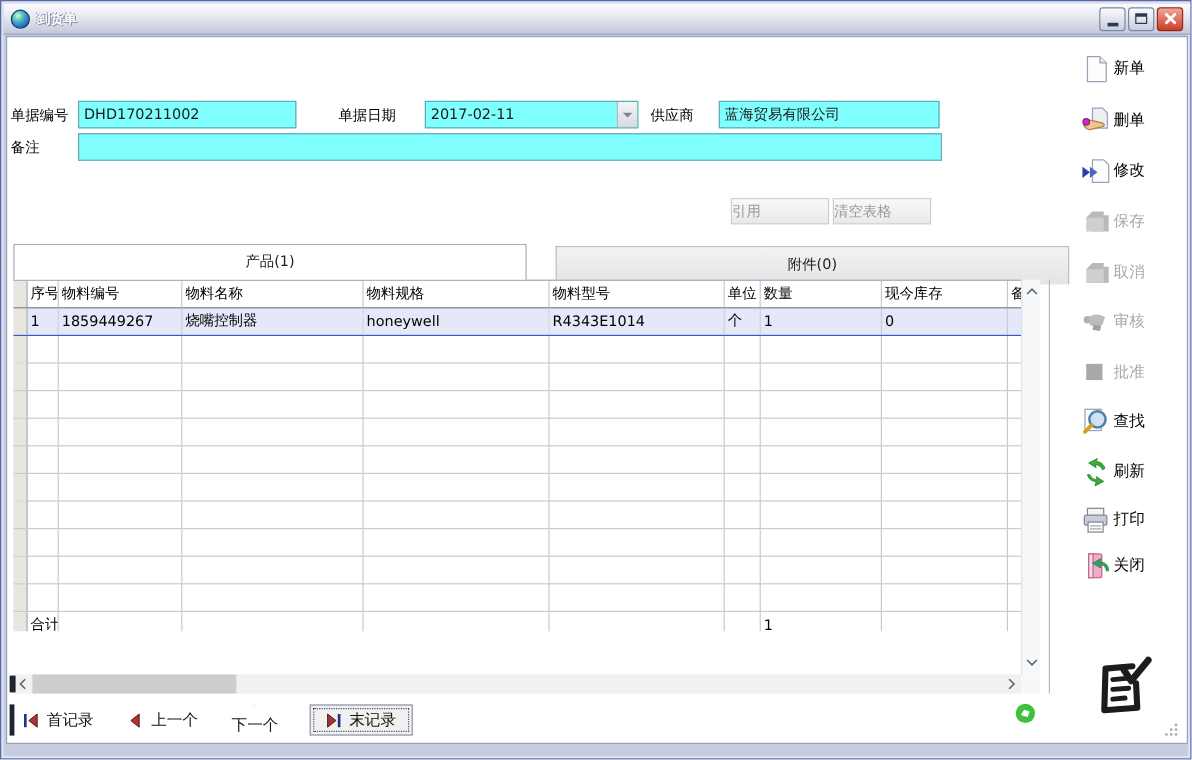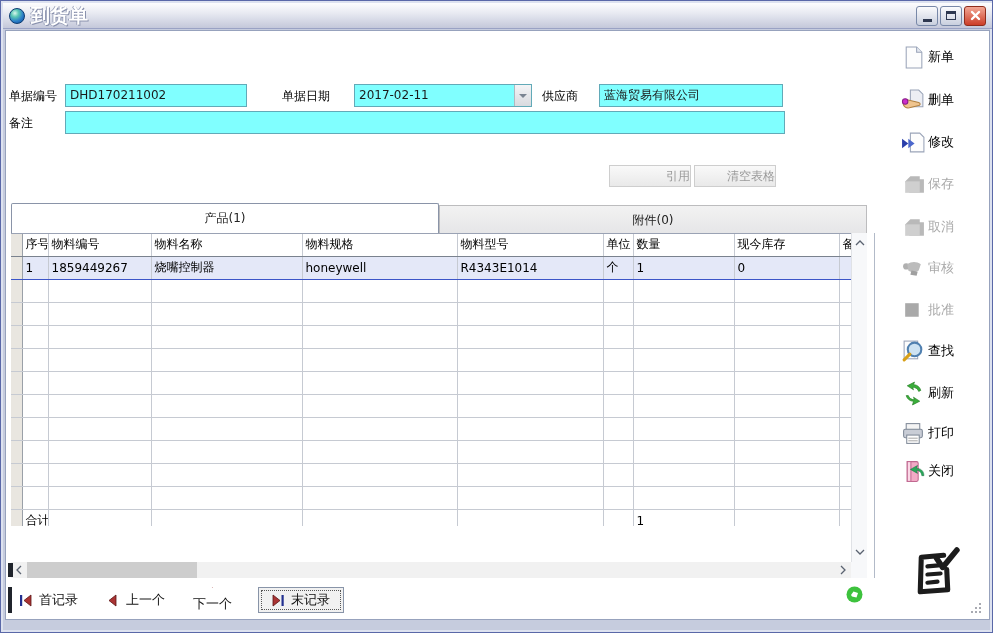--- a/index.html
+++ b/index.html
@@ -9,21 +9,21 @@
   .window{position:relative;width:993px;height:633px;background:#c6ccde;
     border:1px solid #5a68a8;box-shadow:inset 0 0 0 2px #dde2f0;overflow:hidden;}
 
   
   .titlebar{position:absolute;left:2px;top:2px;width:989px;height:26px;
     background:linear-gradient(#fdfdfe 0%,#e8eaf2 40%,#c4c8da 100%);
     border-bottom:1px solid #9aa2c4;display:flex;align-items:center;padding:0 6px;}
   .app-icon{width:16px;height:16px;border-radius:50%;flex:0 0 16px;margin-right:6px;
     background:radial-gradient(circle at 35% 30%,#d9f6ee 0%,#5cc8b4 28%,#2a7cc8 62%,#0d4a92 100%);
     border:1px solid #0a3a70;}
-  .title-text{font-size:19px;font-weight:bold;color:#ffffff;text-shadow:1px 1px 0 #8890ac,-1px 0 0 #9aa2ba;}
+  .title-text{font-size:11px;font-weight:bold;color:#ffffff;text-shadow:1px 1px 0 #8890ac,-1px 0 0 #9aa2ba;}
   .win-buttons{margin-left:auto;display:flex;gap:2px;}
   .win-btn{width:22px;height:20px;border:1px solid #7888a8;border-radius:3px;
     background:linear-gradient(#fbfbfd,#c9cfde);display:flex;align-items:center;justify-content:center;}
   .win-btn.close{background:linear-gradient(#f2a795,#cc3d28);border-color:#8f2c1c;}
   .glyph-min{display:block;width:9px;height:3px;background:#2e3850;margin-top:9px;}
   .glyph-max{display:block;width:10px;height:9px;border:1px solid #2e3850;border-top:3px solid #2e3850;}
 
   
   .main-panel{position:absolute;left:4px;top:29px;width:985px;height:590px;
     background:#fff;border:1px solid #97a2bd;}
@@ -39,30 +39,30 @@
   .combo{position:absolute;left:348px;top:53px;width:178px;height:23px;
     background:var(--field-bg,#80ffff);border:1px solid #62aab8;display:flex;}
   .combo-text{flex:1;font-size:12px;line-height:21px;padding:0 4px;color:#1a1a1a;}
   .combo-btn{width:17px;height:21px;background:linear-gradient(#f4f4f6,#d8dadf);
     border-left:1px solid #b0b8c0;display:flex;align-items:center;justify-content:center;}
   .chevron-down{width:0;height:0;border-left:4px solid transparent;border-right:4px solid transparent;
     border-top:4px solid #7a8492;}
 
   
   .tool-btn{position:absolute;width:82px;height:22px;background:linear-gradient(#f9f9f9,#e9e9e9);
-    border:1px solid #cecece;font-size:12px;color:#9a9a9a;text-align:right;line-height:20px;padding-left:30px;}
+    border:1px solid #cecece;font-size:12px;color:#9a9a9a;text-align:left;line-height:20px;}
   .btn-ref{left:603px;top:134px;}
   .btn-clear{left:688px;top:134px;}
 
   
   .tabs{position:absolute;left:5px;top:172px;width:856px;height:30px;}
   .tab{position:absolute;top:0;height:30px;font-size:12px;text-align:center;line-height:28px;color:#222;}
   .tab.active{left:0;width:428px;background:#fff;border:1px solid #8a94a8;border-bottom:none;
     border-radius:2px 2px 0 0;z-index:2;}
-  .tab.inactive{left:428px;width:428px;top:2px;height:32px;background:linear-gradient(#f2f2f2,#e4e4e6);
+  .tab.inactive{left:452px;width:428px;top:2px;height:32px;background:linear-gradient(#f2f2f2,#e4e4e6);
     border:1px solid #bcbcbe;border-bottom:none;}
 
   
   .grid-wrap{position:absolute;left:5px;top:202px;width:840px;height:293px;overflow:hidden;
     border-top:1px solid #9aa2b4;background:#fff;}
   table.grid{border-collapse:collapse;table-layout:fixed;width:840px;}
   .grid td,.grid th{border-right:1px solid #c6cad2;border-bottom:1px solid #c6cad2;
     font-size:12px;font-weight:normal;text-align:left;padding:0 3px;height:23px;
     white-space:nowrap;overflow:hidden;color:#000;}
   .grid th{height:22px;border-bottom:1px solid #7a828e;}

